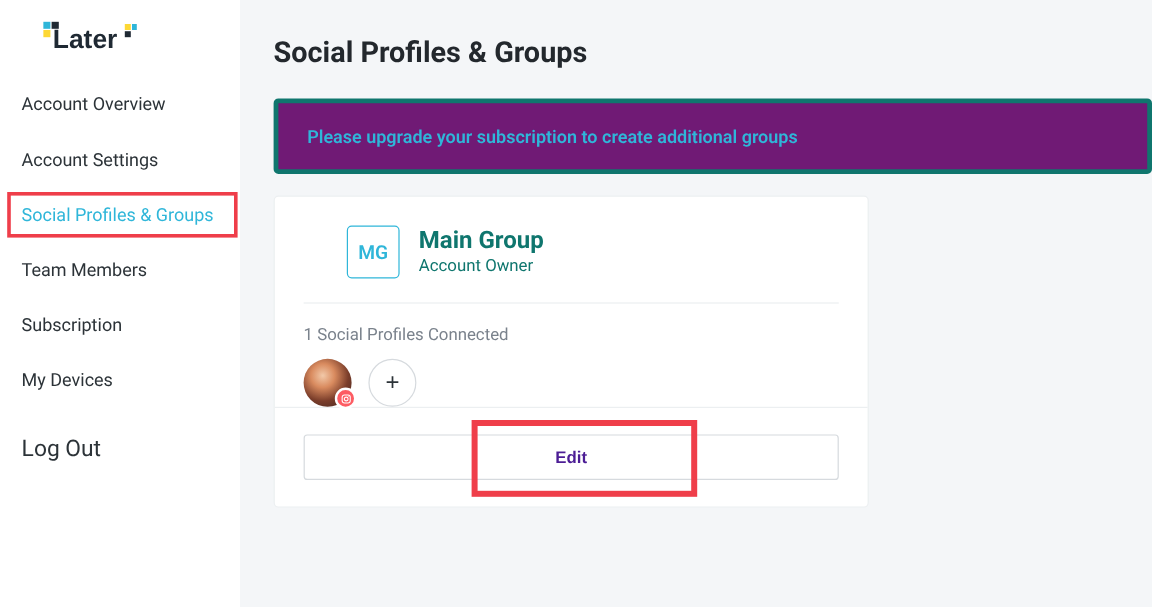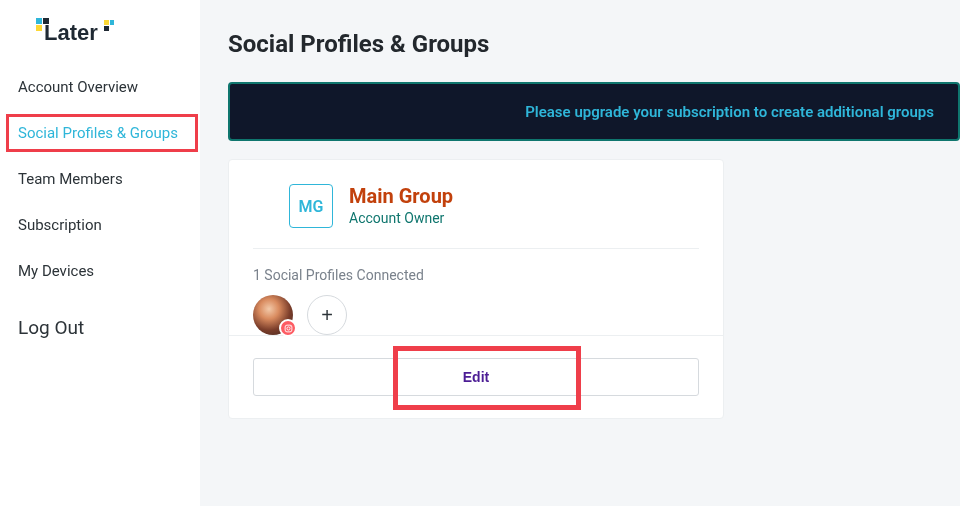--- a/index.html
+++ b/index.html
@@ -59,25 +59,25 @@
       display: flex;
       flex-direction: column;
     }
     .page-title {
       font-size: 24px;
       font-weight: 700;
       color: #23282d;
       margin-bottom: 24px;
     }
     .banner {
-      background: #0f172a;
-      border: 2px solid #0f766e;
+      background: #701a75;
+      border: 4px solid #0f766e;
       border-radius: 4px;
       padding: 18px 24px;
-      text-align: right;
+      text-align: left;
       margin-bottom: 18px;
       margin-right: 0;
     }
     .banner-text {
       color: #2fb6d9;
       font-weight: 600;
       font-size: 15px;
       white-space: nowrap;
     }
     .card {
@@ -104,21 +104,21 @@
       display: flex;
       align-items: center;
       justify-content: center;
       color: #2fb6d9;
       font-weight: 600;
       font-size: 16px;
     }
     .group-title {
       font-size: 20px;
       font-weight: 700;
-      color: #c2410c;
+      color: #0f766e;
       line-height: 1.2;
     }
     .group-sub {
       font-size: 14px;
       color: #0f766e;
       margin-top: 2px;
     }
     .section-label {
       margin-top: 18px;
       font-size: 14px;
@@ -215,20 +215,21 @@
       <rect x="0" y="7" width="6" height="6" fill="#fdd835"></rect>
       <rect x="7" y="0" width="6" height="6" fill="#1f2933"></rect>
       <text x="8" y="22" font-family="Arial, sans-serif" font-size="22" font-weight="800" fill="#1f2933">Later</text>
       <rect x="68" y="2" width="5" height="5" fill="#fdd835"></rect>
       <rect x="74" y="2" width="5" height="5" fill="#2fb6d9"></rect>
       <rect x="68" y="8" width="5" height="5" fill="#1f2933"></rect>
     </svg>
   </div>
   <nav class="nav">
     <div class="nav-item"><span>Account Overview</span></div>
+    <div class="nav-item"><span>Account Settings</span></div>
     <div class="nav-item active">
       <span>Social Profiles &amp; Groups</span>
       <div class="nav-highlight"></div>
     </div>
     <div class="nav-item"><span>Team Members</span></div>
     <div class="nav-item"><span>Subscription</span></div>
     <div class="nav-item"><span>My Devices</span></div>
   </nav>
   <div class="logout"><span>Log Out</span></div>
 </aside>

